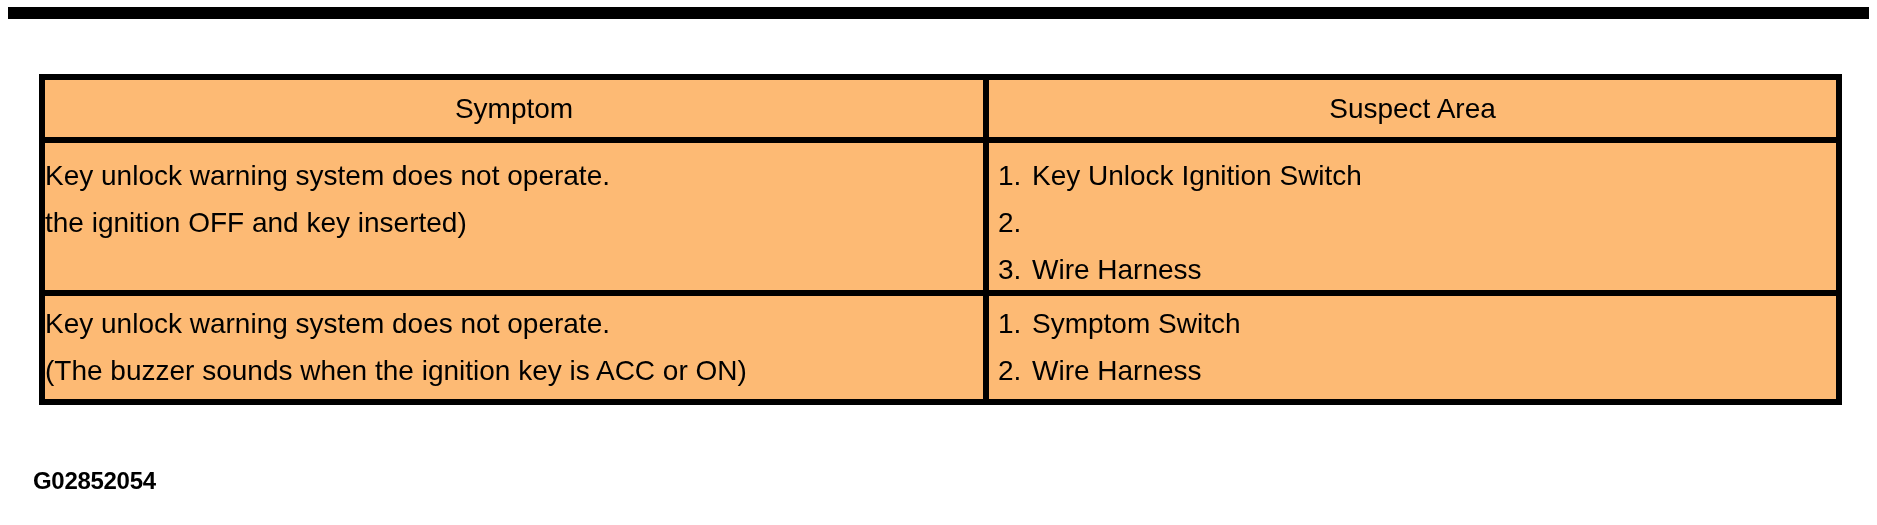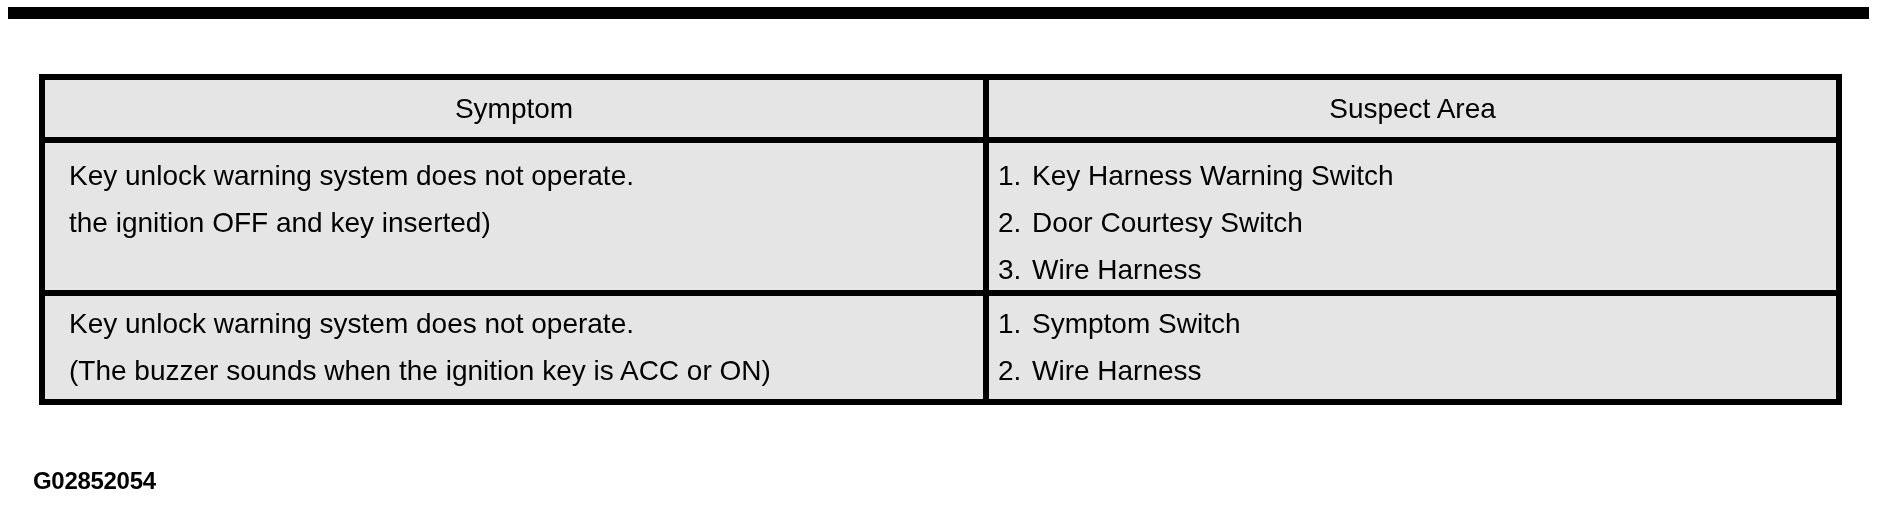--- a/index.html
+++ b/index.html
@@ -22,21 +22,21 @@
     width: 1861px;
     height: 12px;
     background: #000000;
   }
   .ts-table {
     position: absolute;
     left: 39px;
     top: 74px;
     width: 1791px;
     border: 6px solid #000000;
-    background: #e5e5e5;
+    background: #fdba74;
   }
   .t-row {
     display: flex;
     align-items: stretch;
   }
   .t-row.bordered {
     border-bottom: 6px solid #000000;
   }
   .cell {
     box-sizing: border-box;
@@ -68,21 +68,21 @@
   .body-row-2 {
     height: 103px;
   }
   .body-row-1 .cell {
     padding-top: 9px;
   }
   .body-row-2 .cell {
     padding-top: 4px;
   }
   .cell.left.body {
-    padding-left: 24px;
+    padding-left: 0;
     padding-right: 6px;
   }
   .cell.right.body {
     padding-left: 9px;
     padding-right: 6px;
   }
   .sym-line {
     white-space: nowrap;
   }
   .suspect-item {
@@ -118,25 +118,24 @@
   </div>
 
   <div class="t-row body-row-1 bordered">
     <div class="cell left body">
       <div class="sym-line">Key unlock warning system does not operate.</div>
       <div class="sym-line">the ignition OFF and key inserted)</div>
     </div>
     <div class="cell right body">
       <div class="suspect-item">
         <span class="num">1.</span>
-        <span class="label">Key Harness Warning Switch</span>
+        <span class="label">Key Unlock Ignition Switch</span>
       </div>
       <div class="suspect-item">
         <span class="num">2.</span>
-        <span class="label">Door Courtesy Switch</span>
       </div>
       <div class="suspect-item">
         <span class="num">3.</span>
         <span class="label">Wire Harness</span>
       </div>
     </div>
   </div>
 
   <div class="t-row body-row-2">
     <div class="cell left body">

